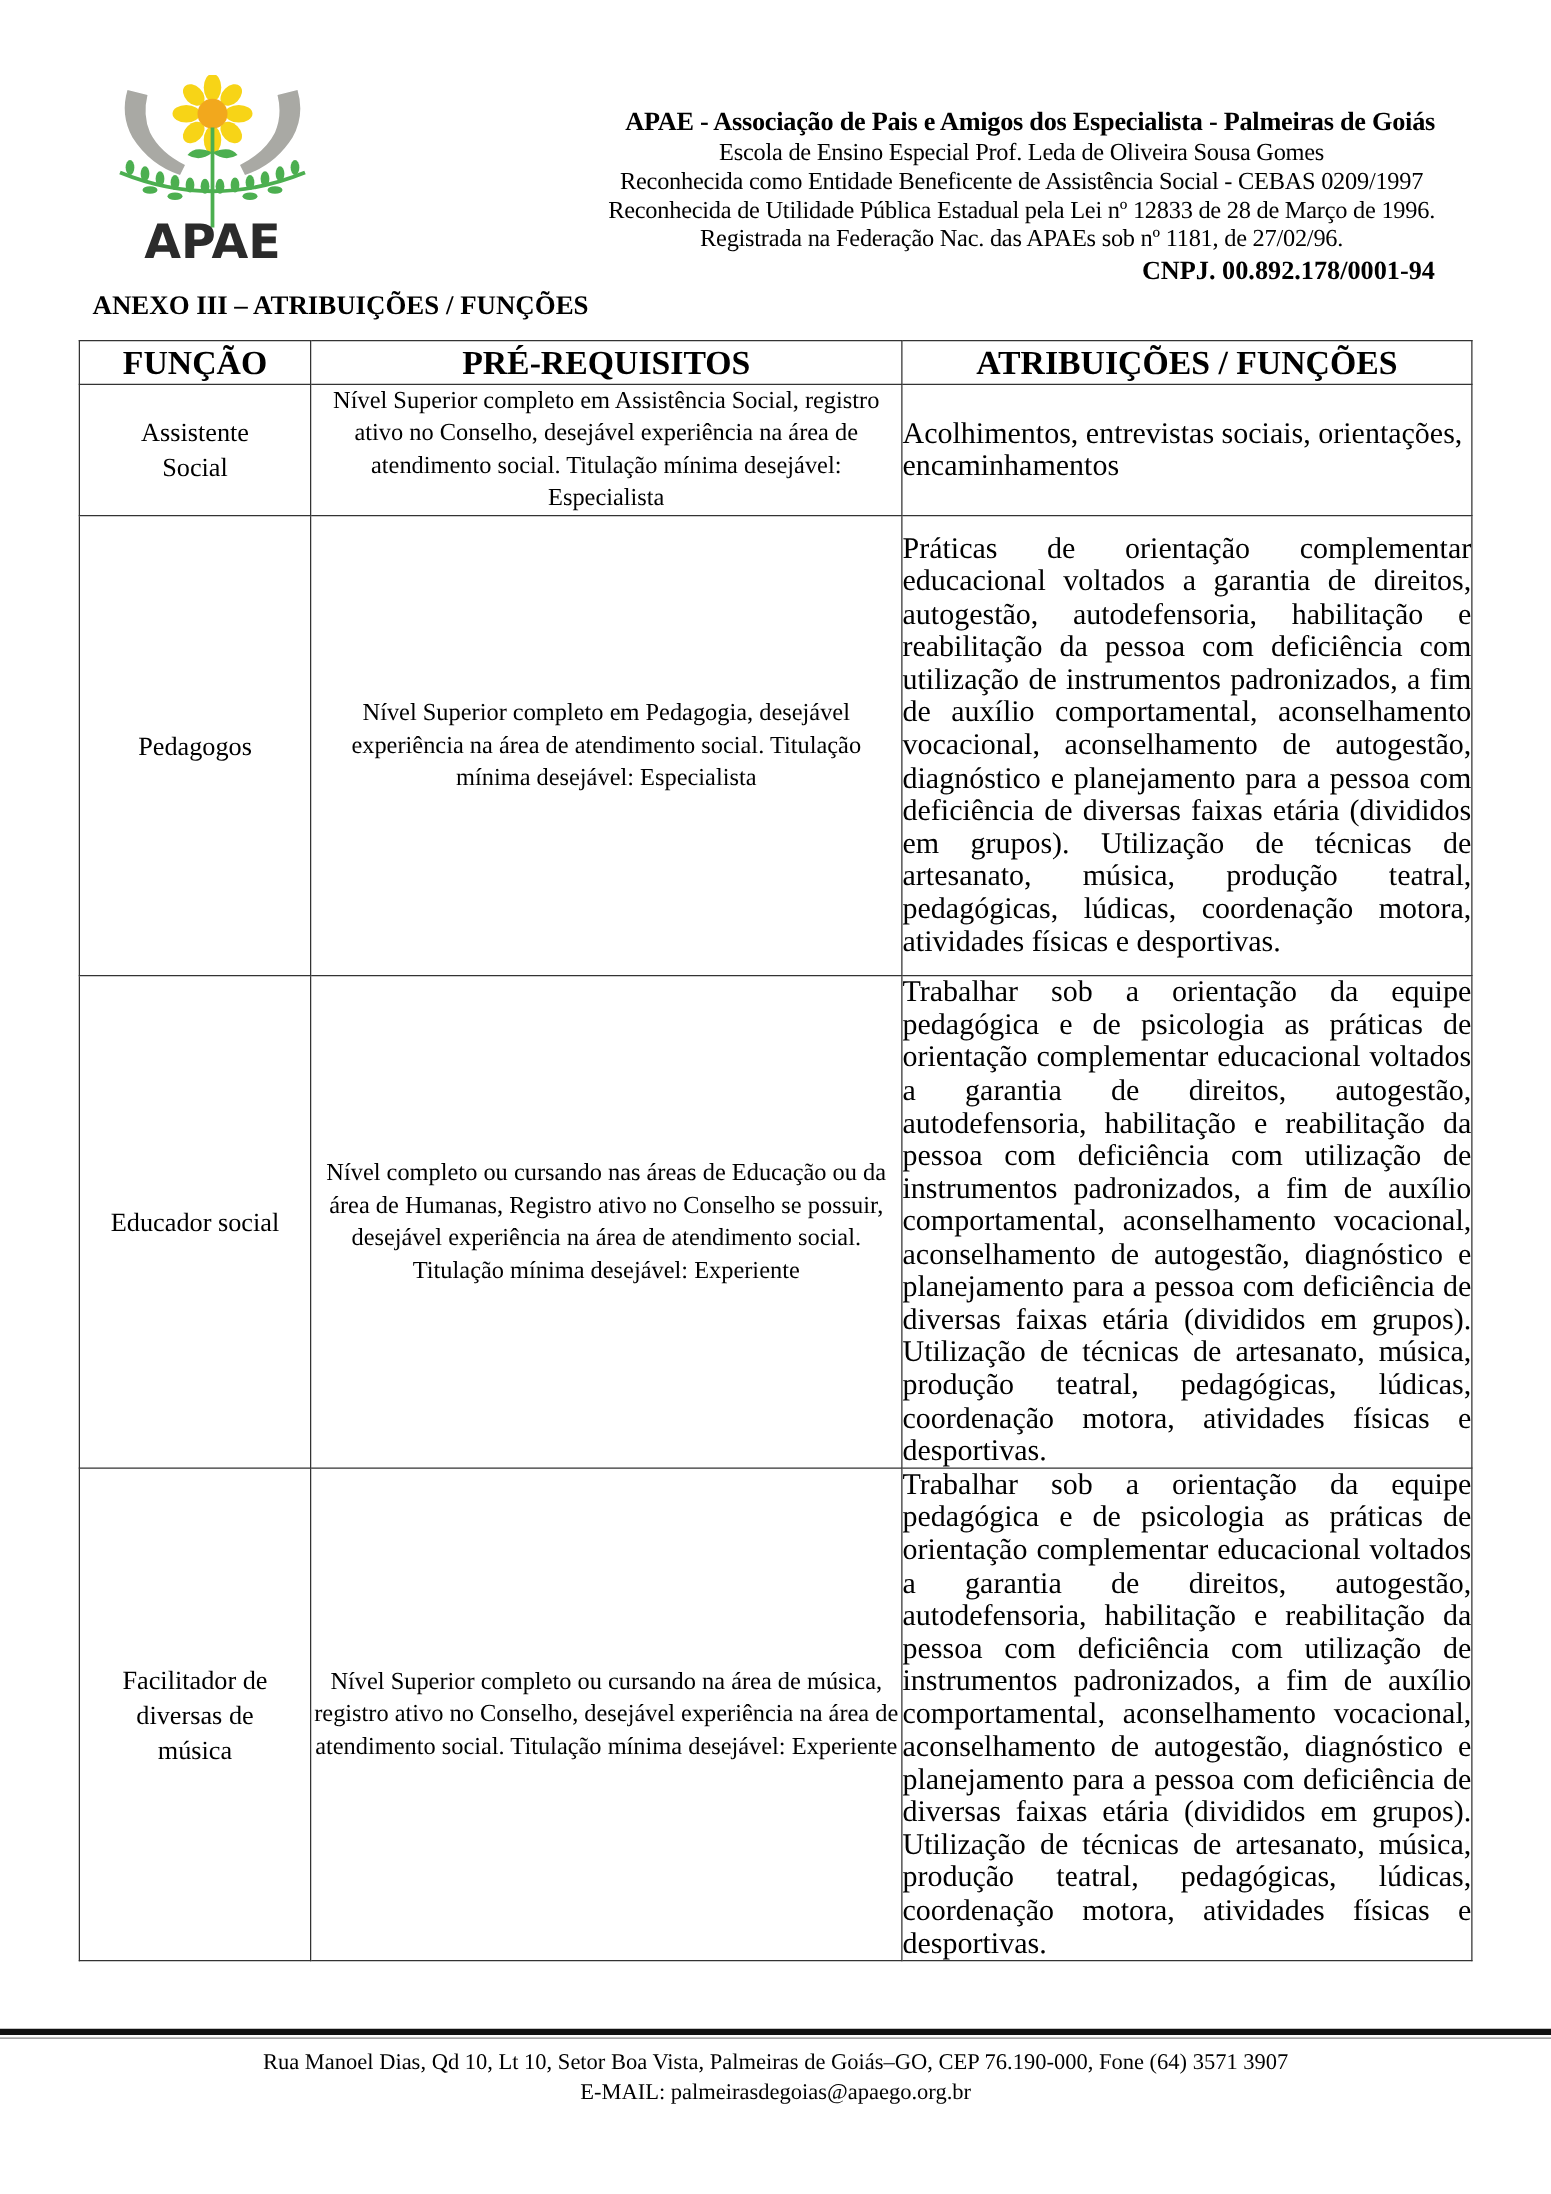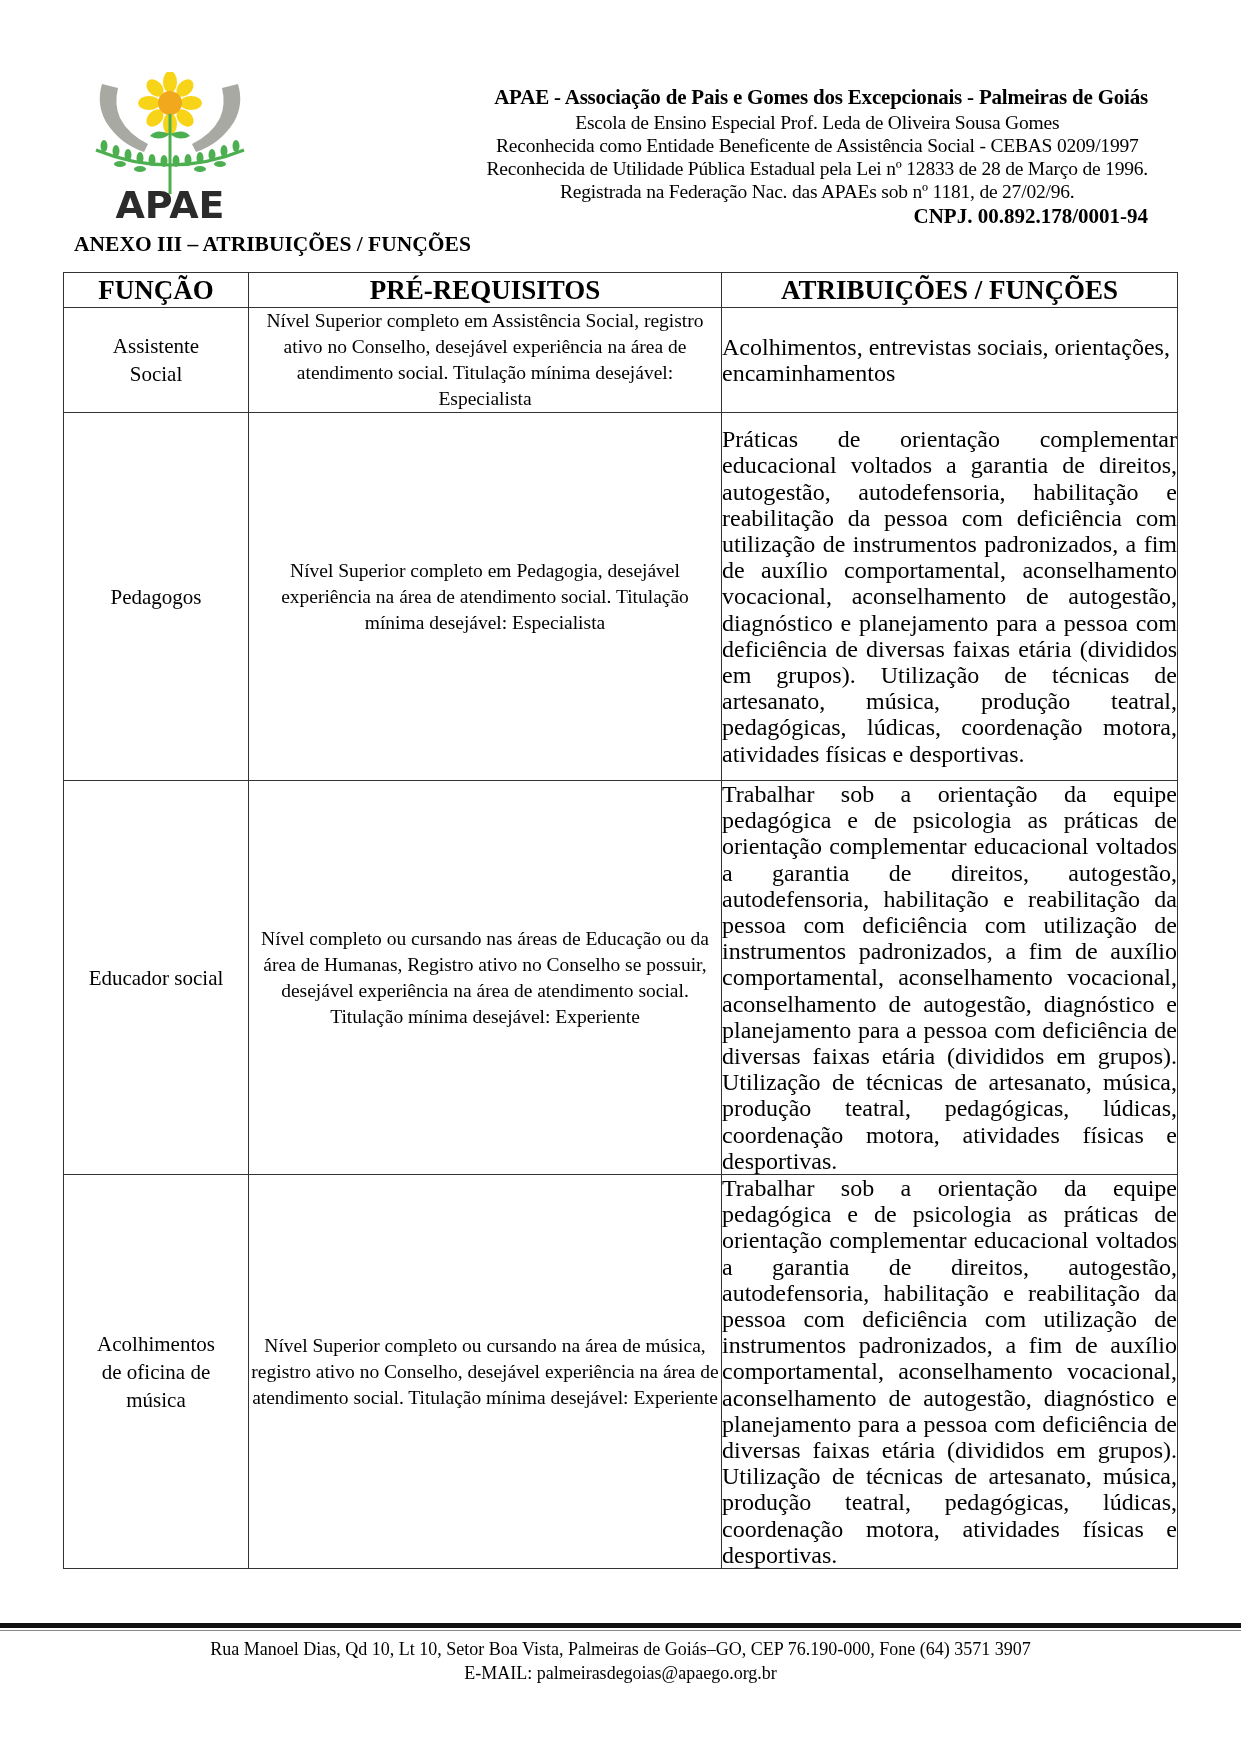--- a/index.html
+++ b/index.html
@@ -1,17 +1,17 @@
 <!DOCTYPE html>
 <html><head>
 <meta charset="utf-8">
 <style>
   html, body { margin:0; padding:0; background:#ffffff; }
   body { width:1241px; height:1755px; position:relative; font-family:"Liberation Serif", "DejaVu Serif", serif; color:#000; overflow:hidden; }
-  .logo { position:absolute; left:90px; top:72px; width:160px; height:150px; }
+  .logo { position:absolute; left:90px; top:60px; width:160px; height:150px; }
   .header { position:absolute; right:93px; top:84px; text-align:right; font-family:"Liberation Serif", serif; }
   .header .org { font-weight:bold; font-size:21px; letter-spacing:-0.2px; line-height:27px; }
   .header .line { font-size:19.5px; line-height:23px; letter-spacing:-0.2px;text-align:center; }
   .header .cnpj { font-weight:bold; font-size:21px; line-height:27px; }
   .annex-title { position:absolute; left:74px; top:232px; font-weight:bold; font-size:21.5px; }
   table.main { position:absolute; left:63px; top:272px; width:1115px; border-collapse:collapse; }
   table.main td, table.main th { border:1.3px solid #333; vertical-align:middle; padding:0; }
   table.main th { font-weight:bold; font-size:27px; height:34px; line-height:30px; text-align:center; }
   td.func { width:184px; text-align:center; font-size:21px; line-height:28px; }
   td.req { width:472px; text-align:center; font-size:19.5px; line-height:26px; padding:0 6px; }
@@ -63,21 +63,21 @@
       <ellipse cx="30" cy="92" rx="6" ry="3"></ellipse>
         <ellipse cx="50" cy="97" rx="6" ry="3"></ellipse>
       <ellipse cx="110" cy="97" rx="6" ry="3"></ellipse>
         <ellipse cx="130" cy="92" rx="6" ry="3"></ellipse>
     </g>
     <text x="80" y="146" text-anchor="middle" font-family="DejaVu Sans, sans-serif" font-weight="bold" font-size="38" fill="#2b2b2b">APAE</text>
   </svg>
 </div>
 
 <div class="header">
-  <div class="org">APAE - Associação de Pais e Gomes dos Excepcionais - Palmeiras de Goiás</div>
+  <div class="org">APAE - Associação de Pais e Amigos dos Especialista - Palmeiras de Goiás</div>
   <div class="line">Escola de Ensino Especial Prof. Leda de Oliveira Sousa Gomes</div>
   <div class="line">Reconhecida como Entidade Beneficente de Assistência Social - CEBAS 0209/1997</div>
   <div class="line">Reconhecida de Utilidade Pública Estadual pela Lei nº 12833 de 28 de Março de 1996.</div>
   <div class="line">Registrada na Federação Nac. das APAEs sob nº 1181, de 27/02/96.</div>
   <div class="cnpj">CNPJ. 00.892.178/0001-94</div>
 </div>
 
 <div class="annex-title">ANEXO III – ATRIBUIÇÕES / FUNÇÕES</div>
 
 <table class="main">
@@ -99,21 +99,21 @@
     <td class="req">Nível Superior completo em Pedagogia, desejável experiência na área de atendimento social. Titulação mínima desejável: Especialista</td>
     <td class="attr">Práticas de orientação complementar educacional voltados a garantia de direitos, autogestão, autodefensoria, habilitação e reabilitação da pessoa com deficiência com utilização de instrumentos padronizados, a fim de auxílio comportamental, aconselhamento vocacional, aconselhamento de autogestão, diagnóstico e planejamento para a pessoa com deficiência de diversas faixas etária (divididos em grupos). Utilização de técnicas de artesanato, música, produção teatral, pedagógicas, lúdicas, coordenação motora, atividades físicas e desportivas.</td>
   </tr>
   <tr style="height:394px;">
     <td class="func">Educador social</td>
     <td class="req">Nível completo ou cursando nas áreas de Educação ou da área de Humanas, Registro ativo no Conselho se possuir, desejável experiência na área de atendimento social. Titulação mínima desejável: Experiente</td>
     <td class="attr">Trabalhar sob a orientação da equipe pedagógica e de psicologia as práticas de orientação complementar educacional voltados a garantia de direitos, autogestão, autodefensoria, habilitação e reabilitação da pessoa com deficiência com utilização de instrumentos padronizados, a fim de auxílio comportamental, aconselhamento vocacional, aconselhamento de autogestão, diagnóstico e planejamento para a pessoa com deficiência de diversas faixas etária (divididos em grupos). Utilização de técnicas de artesanato, música, produção teatral, pedagógicas, lúdicas, coordenação motora, atividades físicas e desportivas.</td>
   </tr>
   <tr style="height:394px;">
     <td class="func">
-          <div style="width:130px;margin:0 auto;">Acolhimentos de oficina de música</div>
+          <div style="width:130px;margin:0 auto;">Facilitador de diversas de música</div>
         </td>
     <td class="req">Nível Superior completo ou cursando na área de música, registro ativo no Conselho, desejável experiência na área de atendimento social. Titulação mínima desejável: Experiente</td>
     <td class="attr">Trabalhar sob a orientação da equipe pedagógica e de psicologia as práticas de orientação complementar educacional voltados a garantia de direitos, autogestão, autodefensoria, habilitação e reabilitação da pessoa com deficiência com utilização de instrumentos padronizados, a fim de auxílio comportamental, aconselhamento vocacional, aconselhamento de autogestão, diagnóstico e planejamento para a pessoa com deficiência de diversas faixas etária (divididos em grupos). Utilização de técnicas de artesanato, música, produção teatral, pedagógicas, lúdicas, coordenação motora, atividades físicas e desportivas.</td>
   </tr>
 </tbody>
   </table>
 
 <div class="rule"></div>
 <div class="rule2"></div>
 <div class="footer">

